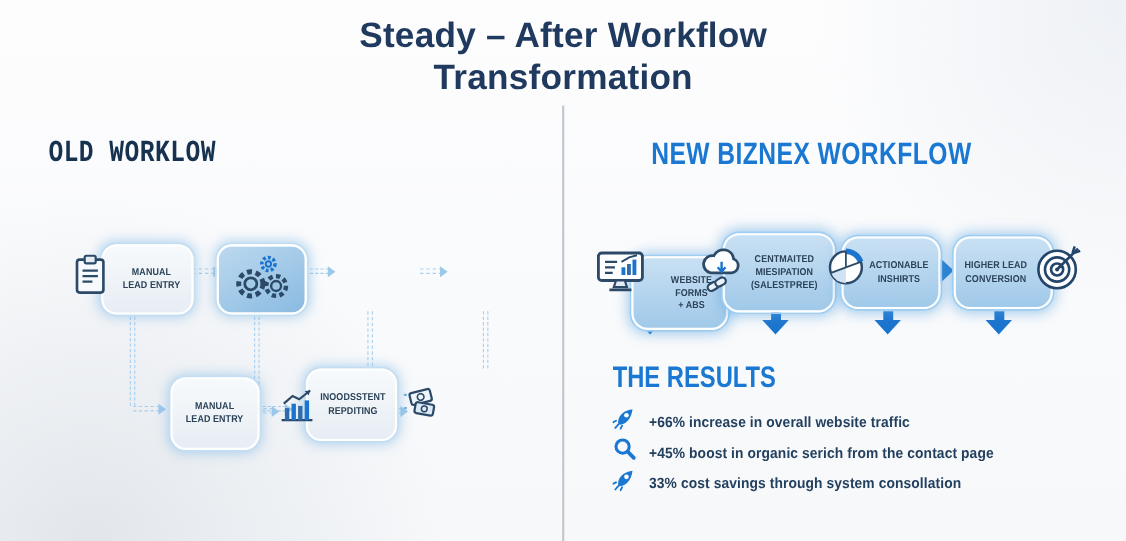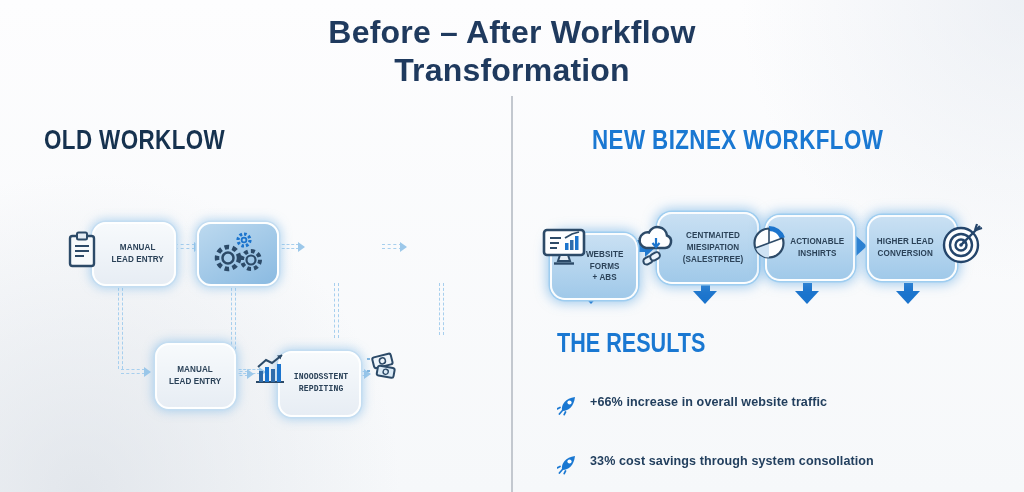--- a/index.html
+++ b/index.html
@@ -47,34 +47,34 @@
   
   .sarrow{position:absolute;height:12px;background:#1b74cd;z-index:1;}
   .sarrow::after{content:"";position:absolute;left:100%;top:-5px;border-top:11px solid transparent;border-bottom:11px solid transparent;border-left:12px solid #1b74cd;}
   .downarrow{position:absolute;width:0;height:0;border-left:12px solid transparent;border-right:12px solid transparent;border-top:13px solid #1b74cd;z-index:1;}
   .downarrow::before{content:"";position:absolute;left:-4.5px;top:-21px;width:9px;height:9px;background:#1b74cd;}
   .icon{position:absolute;z-index:3;line-height:0;}
   
   .results-head{position:absolute;left:557px;top:328px;font-size:27px;font-weight:700;color:#1a78d2;}
   .results-head .cond{display:inline-block;transform:scaleX(.8);transform-origin:left center;white-space:nowrap;}
   .results-list{position:absolute;left:557px;top:363px;display:flex;flex-direction:column;}
-  .result-row{display:flex;align-items:flex-start;height:28px;margin-top:31px;}
+  .result-row{display:flex;align-items:flex-end;height:28px;}
   .result-row .ric{width:22px;height:22px;flex:0 0 22px;line-height:0;}
   .result-text{margin-left:11px;font-size:13.5px;font-weight:700;color:#223f5e;display:inline-block;transform:scaleX(.93);transform-origin:left center;white-space:nowrap;letter-spacing:.1px;}
 </style>
 </head>
 <body>
 
 <div class="stage">
 
-  <div class="title">Before – After Workflow
+  <div class="title">Steady – After Workflow
 Transformation</div>
   <div class="divider"></div>
 
-  <div class="sec-head" style="left:44px;top:124px;"><span class="cond">OLD WORKLOW</span></div>
+  <div class="sec-head" style="left:44px;top:124px;font-family:Liberation Mono, monospace;"><span class="cond">OLD WORKLOW</span></div>
 
   <div class="dh" style="left:175px;top:244px;width:20px;"></div>
   <div class="dah" style="left:194px;top:242px;"></div>
   <div class="dh" style="left:277px;top:244px;width:22px;"></div>
   <div class="dah" style="left:298px;top:242px;"></div>
   <div class="dh" style="left:382px;top:244px;width:20px;"></div>
   <div class="dah" style="left:400px;top:242px;"></div>
   <div class="dv" style="left:118px;top:283px;height:86px;"></div>
   <div class="dh" style="left:121px;top:369px;width:24px;"></div>
   <div class="dah" style="left:144px;top:367px;"></div>
@@ -101,21 +101,21 @@
         <circle cx="44" cy="29" r="4.5" fill="none" stroke="#2c4a68" stroke-width="2.2"></circle>
         <circle cx="37" cy="9" r="6" fill="none" stroke="#1b74cd" stroke-width="3.2" stroke-dasharray="2.6 2"></circle>
         <circle cx="37" cy="9" r="2.4" fill="none" stroke="#1b74cd" stroke-width="1.8"></circle>
       </svg>
     </span>
   </div>
   <div class="obox" style="left:155px;top:343px;width:77px;height:62px;">
     <span class="box-label">MANUAL
 LEAD ENTRY</span>
   </div>
-  <div class="obox" style="left:278px;top:351px;width:79px;height:62px;font-family:Liberation Mono, monospace;">
+  <div class="obox" style="left:278px;top:335px;width:79px;height:62px;">
     <span class="box-label" style="padding-left:4px;">INOODSSTENT
 REPDITING</span>
   </div>
 
   <span class="icon" style="left:64px;top:230px;">
     <svg width="36" height="40" viewBox="0 0 36 40">
       <rect x="6" y="6" width="24" height="30" rx="2.5" fill="#f7fafc" stroke="#2c4a68" stroke-width="2.4"></rect>
       <rect x="13" y="2.5" width="10" height="7" rx="1.5" fill="#e4ecf4" stroke="#2c4a68" stroke-width="2"></rect>
       <line x1="11" y1="16" x2="25" y2="16" stroke="#2c4a68" stroke-width="2"></line>
       <line x1="11" y1="21" x2="25" y2="21" stroke="#2c4a68" stroke-width="2"></line>
@@ -152,21 +152,21 @@
 
   <div class="sarrow" style="left:631px;top:240px;width:14px;"></div>
   <div class="sarrow" style="left:745px;top:240px;width:11px;"></div>
   <div class="sarrow" style="left:850px;top:240px;width:5px;"></div>
 
   <div class="downarrow" style="left:579px;top:291px;"></div>
   <div class="downarrow" style="left:693px;top:291px;"></div>
   <div class="downarrow" style="left:795px;top:291px;"></div>
   <div class="downarrow" style="left:896px;top:291px;"></div>
 
-  <div class="nbox" style="left:550px;top:215px;width:84px;height:63px;margin-top:18px;">
+  <div class="nbox" style="left:574px;top:215px;width:84px;height:63px;margin-top:18px;">
     <span class="box-label" style="padding-left:24px;">WEBSITE
 FORMS
 + ABS</span>
   </div>
   <div class="nbox" style="left:657px;top:212px;width:98px;height:68px;">
     <span class="box-label" style="padding-left:12px;">CENTMAITED
 MIESIPATION
 (SALESTPREE)</span>
   </div>
   <div class="nbox" style="left:765px;top:215px;width:86px;height:62px;">
@@ -232,20 +232,29 @@
           <path d="M5 17 C4 10 8.5 4.5 18 3 C17 12.5 11 17.5 5 17 Z" fill="#1a78d2"></path>
           <circle cx="12.5" cy="8.5" r="2.1" fill="#fff"></circle>
           <path d="M5 17 l-2.6 3 M8.5 18 l-1.3 2.6 M3 13.5 l-2.8 1.4" stroke="#1a78d2" stroke-width="1.7" stroke-linecap="round"></path>
         </svg>
       </span>
       <span class="result-text">+66% increase in overall website traffic</span>
     </div>
     <div class="result-row">
       <span class="ric">
         <svg width="22" height="22" viewBox="0 0 22 22">
+          <circle cx="9" cy="9" r="6" fill="none" stroke="#1a78d2" stroke-width="2.8"></circle>
+          <line x1="13.6" y1="13.6" x2="19.2" y2="19.2" stroke="#1a78d2" stroke-width="3.4" stroke-linecap="round"></line>
+        </svg>
+      </span>
+      <span class="result-text">+45% boost in organic serich from the contact page</span>
+    </div>
+    <div class="result-row">
+      <span class="ric">
+        <svg width="22" height="22" viewBox="0 0 22 22">
           <path d="M5 17 C4 10 8.5 4.5 18 3 C17 12.5 11 17.5 5 17 Z" fill="#1a78d2"></path>
           <circle cx="12.5" cy="8.5" r="2.1" fill="#fff"></circle>
           <path d="M5 17 l-2.6 3 M8.5 18 l-1.3 2.6 M3 13.5 l-2.8 1.4" stroke="#1a78d2" stroke-width="1.7" stroke-linecap="round"></path>
         </svg>
       </span>
       <span class="result-text">33% cost savings through system consollation</span>
     </div>
   </div>
 
 </div>

